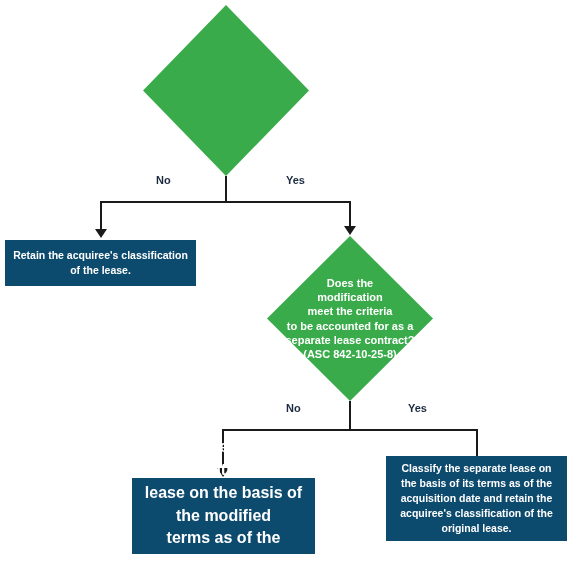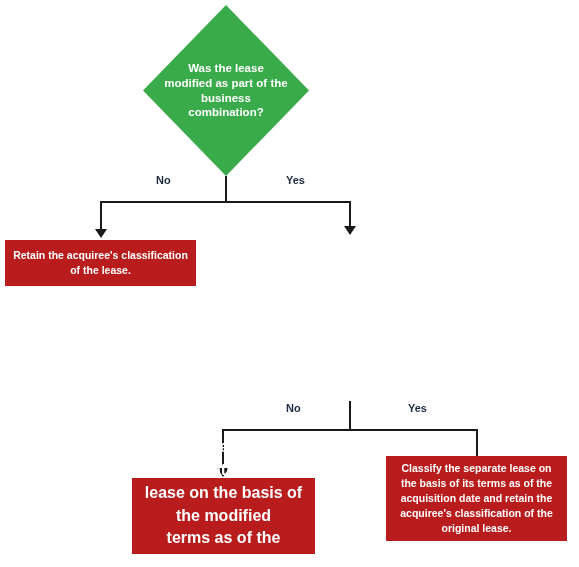--- a/index.html
+++ b/index.html
@@ -47,21 +47,21 @@
   }
   #diamond-1 .dtext { font-size: 11.5px; width: 128px; }
   #diamond-2 {
     left: 267px; top: 236px; width: 166px; height: 165px;
   }
   #diamond-2 .dtext { font-size: 11px; width: 140px; }
 
   
   .box {
     position: absolute;
-    background: #b91c1c;
+    background: #0c4a6e;
     display: flex;
     align-items: center;
     justify-content: center;
     box-sizing: border-box;
   }
   .box .btext {
     color: #ffffff;
     font-weight: bold;
     text-align: center;
     line-height: 1.42;
@@ -123,40 +123,46 @@
   #label-no-2  { left: 274px; top: 402px; }
   #label-yes-2 { left: 396px; top: 402px; }
 </style>
 </head>
 <body>
 
 <div id="canvas">
 
   <div class="diamond" id="diamond-1">
     <div class="shape"></div>
-    <div class="dtext">Was the lease
-modified as part of the
-business combination?</div>
   </div>
 
   <div class="vline" id="v1-stem"></div>
   <div class="hline" id="h1-bar"></div>
   <div class="vline" id="v1-left"></div>
   <div class="arrow" id="a1-left"></div>
   <div class="vline" id="v1-right"></div>
   <div class="arrow" id="a1-right"></div>
 
   <div class="branch-label" id="label-no-1">No</div>
   <div class="branch-label" id="label-yes-1">Yes</div>
 
   <div class="box" id="box-retain">
     <div class="btext">Retain the acquiree's classification
 of the lease.</div>
   </div>
 
+  <div class="diamond" id="diamond-2">
+    <div class="shape"></div>
+    <div class="dtext">Does the
+modification
+meet the criteria
+to be accounted for as a
+separate lease contract?
+(ASC 842-10-25-8)</div>
+  </div>
 
   <div class="vline" id="v2-stem"></div>
   <div class="hline" id="h2-bar"></div>
   <div class="vline" id="v2-left"></div>
   <div class="arrow" id="a2-left"></div>
   <div class="vline" id="v2-right"></div>
   <div class="arrow" id="a2-right"></div>
 
   <div class="branch-label" id="label-no-2">No</div>
   <div class="branch-label" id="label-yes-2">Yes</div>

